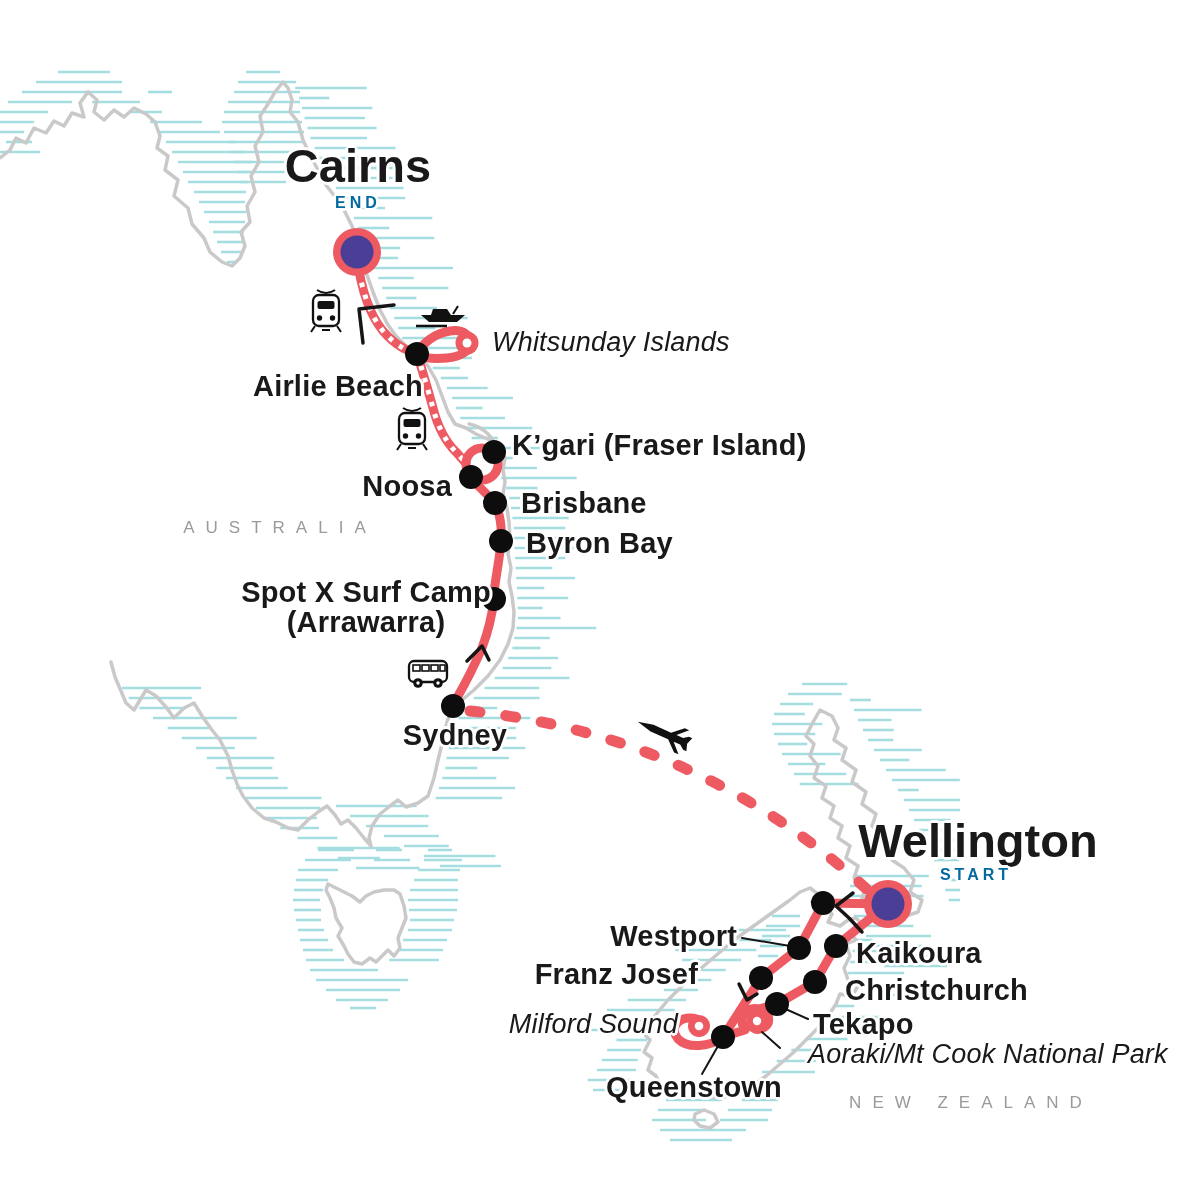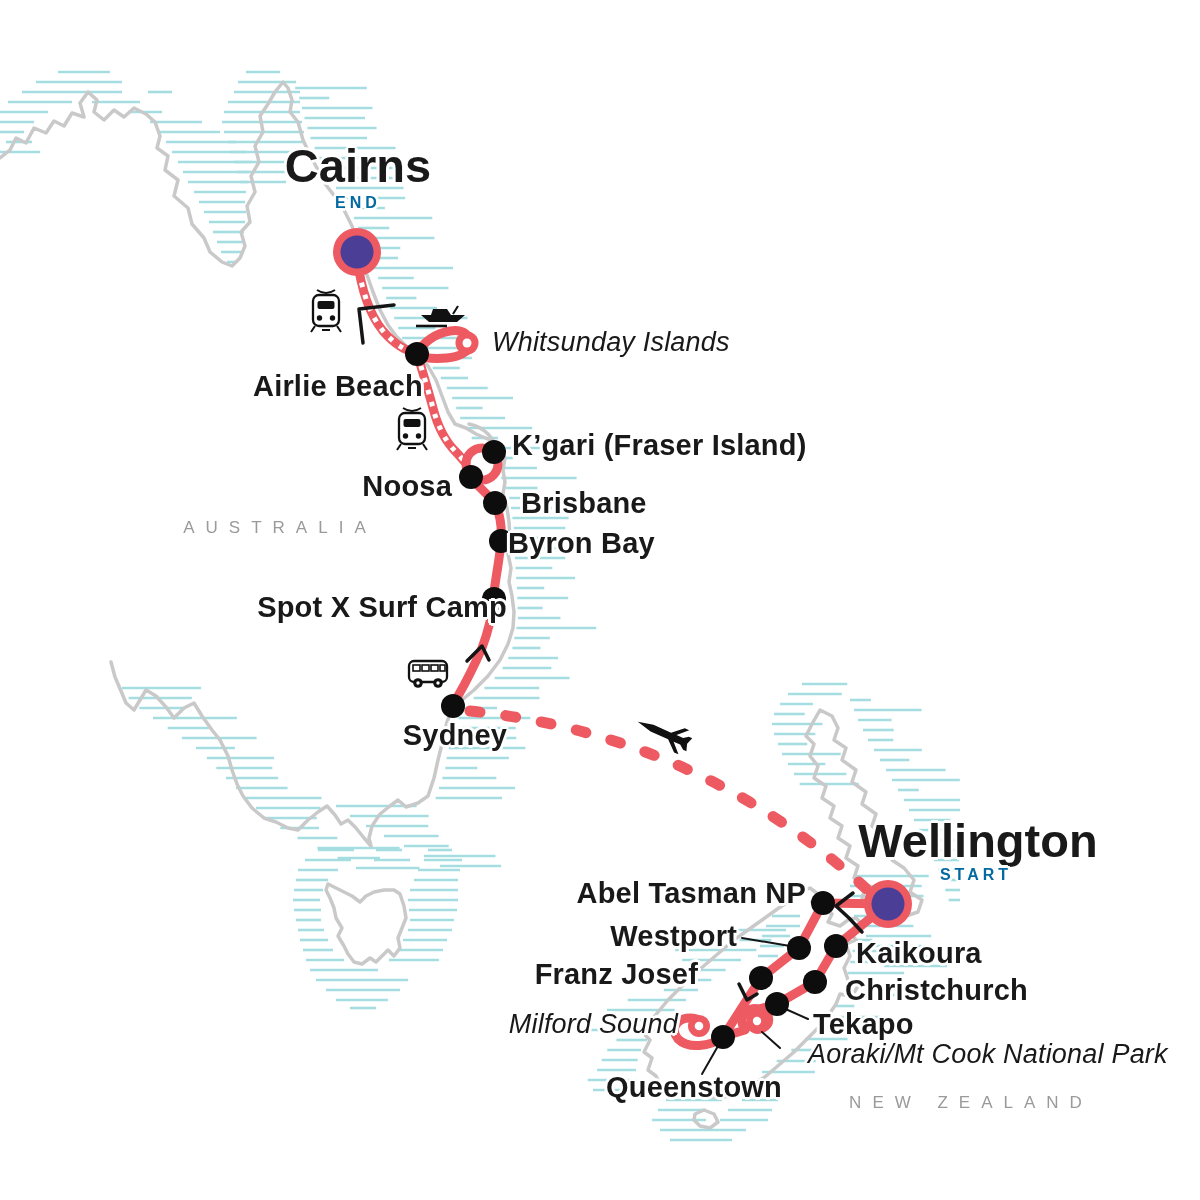--- a/index.html
+++ b/index.html
@@ -397,28 +397,28 @@
   </g>
 </svg>
 
 <div class="lbl lg ac" style="left:358px;top:166px;">Cairns</div>
 <div class="lbl tag ac" style="left:358px;top:203px;">END</div>
 <div class="lbl ac" style="left:338px;top:386px;">Airlie Beach</div>
 <div class="lbl al" style="left:512px;top:445px;">K’gari (Fraser Island)</div>
 <div class="lbl it al" style="left:492px;top:342px;">Whitsunday Islands</div>
 <div class="lbl ar" style="left:452px;top:486px;">Noosa</div>
 <div class="lbl al" style="left:521px;top:503px;">Brisbane</div>
-<div class="lbl al" style="left:508px;top:543px;">Byron Bay</div>
-<div class="lbl ac tc" style="left:366px;top:607px;margin-left:16px;">
+<div class="lbl al" style="left:526px;top:543px;">Byron Bay</div>
+<div class="lbl ac tc" style="left:366px;top:607px;">
   <div>Spot X Surf Camp</div>
+  <div>(Arrawarra)</div>
 </div>
 <div class="lbl ac" style="left:455px;top:735px;">Sydney</div>
 <div class="lbl lg ac" style="left:978px;top:841px;">Wellington</div>
 <div class="lbl tag ac" style="left:976px;top:875px;">START</div>
-<div class="lbl ar" style="left:806px;top:893px;">Abel Tasman NP</div>
 <div class="lbl ar" style="left:737px;top:936px;">Westport</div>
 <div class="lbl al" style="left:856px;top:953px;">Kaikoura</div>
 <div class="lbl al" style="left:845px;top:990px;">Christchurch</div>
 <div class="lbl ar" style="left:698px;top:974px;">Franz Josef</div>
 <div class="lbl al" style="left:813px;top:1024px;">Tekapo</div>
 <div class="lbl it ar" style="left:678px;top:1024px;">Milford Sound</div>
 <div class="lbl it al" style="left:808px;top:1054px;">Aoraki/Mt Cook National Park</div>
 <div class="lbl ac" style="left:694px;top:1087px;">Queenstown</div>
 <div class="lbl region ac" style="left:264px;top:528px;margin-left:16px;">AUSTRALIA</div>
 <div class="lbl region ac" style="left:971px;top:1103px;">NEW ZEALAND</div>

